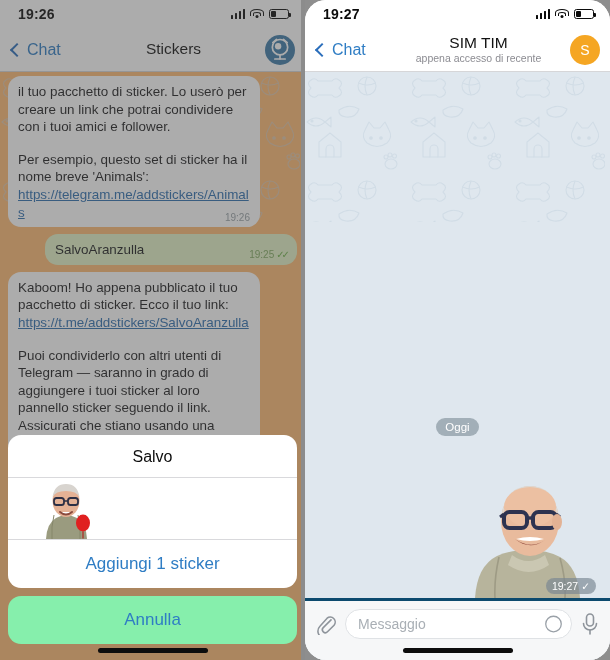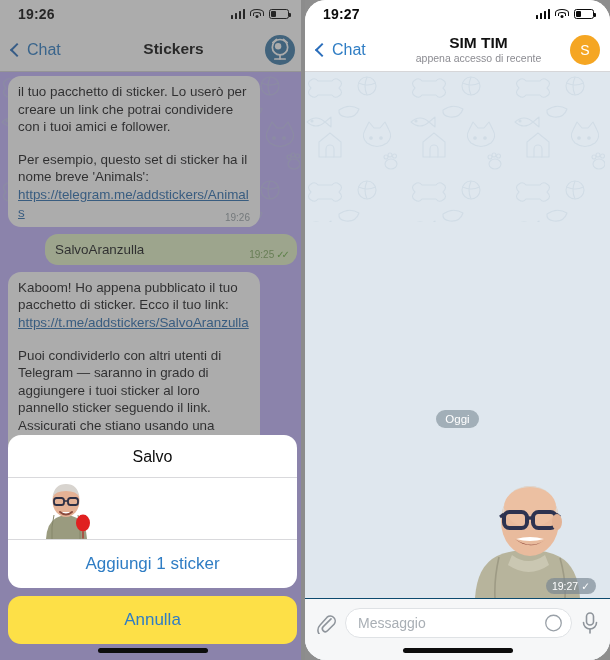--- a/index.html
+++ b/index.html
@@ -48,33 +48,33 @@
     background: #fff;
     display: flex; align-items: center;
     padding: 0 10px 0 8px;
     position: relative; z-index: 5;
     border-bottom: 1px solid #d6d6d8;
   }
   .nav-back { display:flex; align-items:center; gap:2px; color:#2f7dc4; cursor:pointer; flex:0 0 auto; width:74px;}
   .chev { width:10px; height:10px; border-left:2.4px solid #2a6ebb; border-bottom:2.4px solid #2a6ebb; transform:rotate(45deg); margin-left:4px;}
   .nav-back-label { font-size:16px; color:#2f7dc4; margin-left:3px; }
   .nav-center { flex:1; text-align:center; line-height:1.05; }
-  .nav-title { font-size:15.5px; color:#111; font-weight:700; }
+  .nav-title { font-size:15.5px; color:#111; font-weight:400; }
   .nav-sub { font-size:10.5px; color:#8c8c92; margin-top:1px; }
   .nav-avatar { width:30px; height:30px; border-radius:50%; flex:0 0 auto; display:flex; align-items:center; justify-content:center; }
   .nav-avatar.bot { background:#3c7ba8; }
   .nav-avatar.orange { background:#f5a623; color:#fff; font-size:14px; font-weight:500; }
 
   
   .chat {
     position:absolute; left:0; right:0; top:72px; bottom:0;
     background: #dfe7ee;
     overflow:hidden;
   }
-  .chat.left-chat { background:#c4b5fd; }
+  .chat.left-chat { background:#fdba74; }
   .doodles { position:absolute; inset:0; opacity:.5; }
 
   .msgs { position:absolute; left:0; right:0; top:0; padding:4px 8px 0; }
 
   .bubble {
     max-width: 252px;
     border-radius: 13px;
     padding: 7px 10px 6px;
     font-size: 13.4px;
     line-height: 17.6px;
@@ -105,21 +105,21 @@
   .sticker-time {
     position:absolute; right:4px; bottom:4px;
     background: rgba(120,134,145,.66); color:#fff;
     font-size:10.5px; padding:2px 6px; border-radius:9px;
     display:flex; align-items:center; gap:3px;
   }
 
   
   .inputbar {
     position:absolute; left:0; right:0; bottom:0; height:62px;
-    background:#f6f7f8; border-top:1px solid #0c4a6e;
+    background:#f6f7f8; border-top:3px solid #0c4a6e;
     display:flex; align-items:center; padding:0 10px 14px;
     gap:8px;
   }
   .clip { width:22px; height:22px; flex:0 0 auto; }
   .msgfield {
     flex:1; height:30px; background:#fff; border:1px solid #dfe2e5; border-radius:15px;
     display:flex; align-items:center; padding:0 34px 0 12px; position:relative;
   }
   .msgfield .ph-text { font-size:14px; color:#a9afb5; }
   .msgfield .smiley { position:absolute; right:8px; top:50%; transform:translateY(-50%); width:19px; height:19px; }
@@ -135,21 +135,21 @@
     background:#fff; border-radius:13px; overflow:hidden; margin-bottom:8px;
   }
   .sheet-title { text-align:center; font-size:16px; color:#0c0c0c; padding:13px 0 11px; }
   .sheet-preview { height:62px; border-top:1px solid #d9d9dc; display:flex; align-items:flex-end; padding-left:26px; }
   .sheet-preview .stk { width:62px; height:60px; position:relative; }
   .sheet-btn {
     text-align:center; font-size:17px; color:#2f7dc4; padding:14px 16px;
     border-top:1px solid #d9d9dc; cursor:pointer;
   }
   .sheet-cancel {
-    background:#fde047; border-radius:13px; text-align:center;
+    background:#86efac; border-radius:13px; text-align:center;
     font-size:17px; color:#2f7dc4; padding:14px 16px; cursor:pointer;
   }
 </style>
 </head>
 <body>
 
 <svg width="0" height="0" style="position:absolute" aria-hidden="true">
   <defs>
     <pattern id="doodlePat" width="104" height="104" patternUnits="userSpaceOnUse">
       <g fill="none" stroke="#c3d2de" stroke-width="1.1" stroke-linecap="round" stroke-linejoin="round">
@@ -324,21 +324,21 @@
       <div class="nav-avatar orange">
         <span>S</span>
       </div>
     </div>
 
     <div class="chat">
       <svg class="doodles">
           <rect width="100%" height="100%" fill="url(#doodlePat)"></rect>
         </svg>
 
-      <div style="position:absolute;left:0;right:0;top:330px;">
+      <div style="position:absolute;left:0;right:0;top:338px;">
         <span class="date-pill">Oggi</span>
       </div>
 
       <div class="sticker-msg" style="bottom:62px;">
         <div class="ph">
           <svg viewBox="0 0 143 121" width="143" height="121">
             <g>
               <path d="M18 121 q2 -32 22 -42 q12 -6 32 -6 q18 0 31 7 q18 10 20 41z" fill="#b7b49c"></path>
               <path d="M42 80 q-5 22 -4 41 M103 81 q6 21 5 40" stroke="#9e9b85" stroke-width="1.6" fill="none"></path>
               <path d="M55 78 q16 12 33 0 l4 10 q-20 14 -41 0z" fill="#cac7b2"></path>

